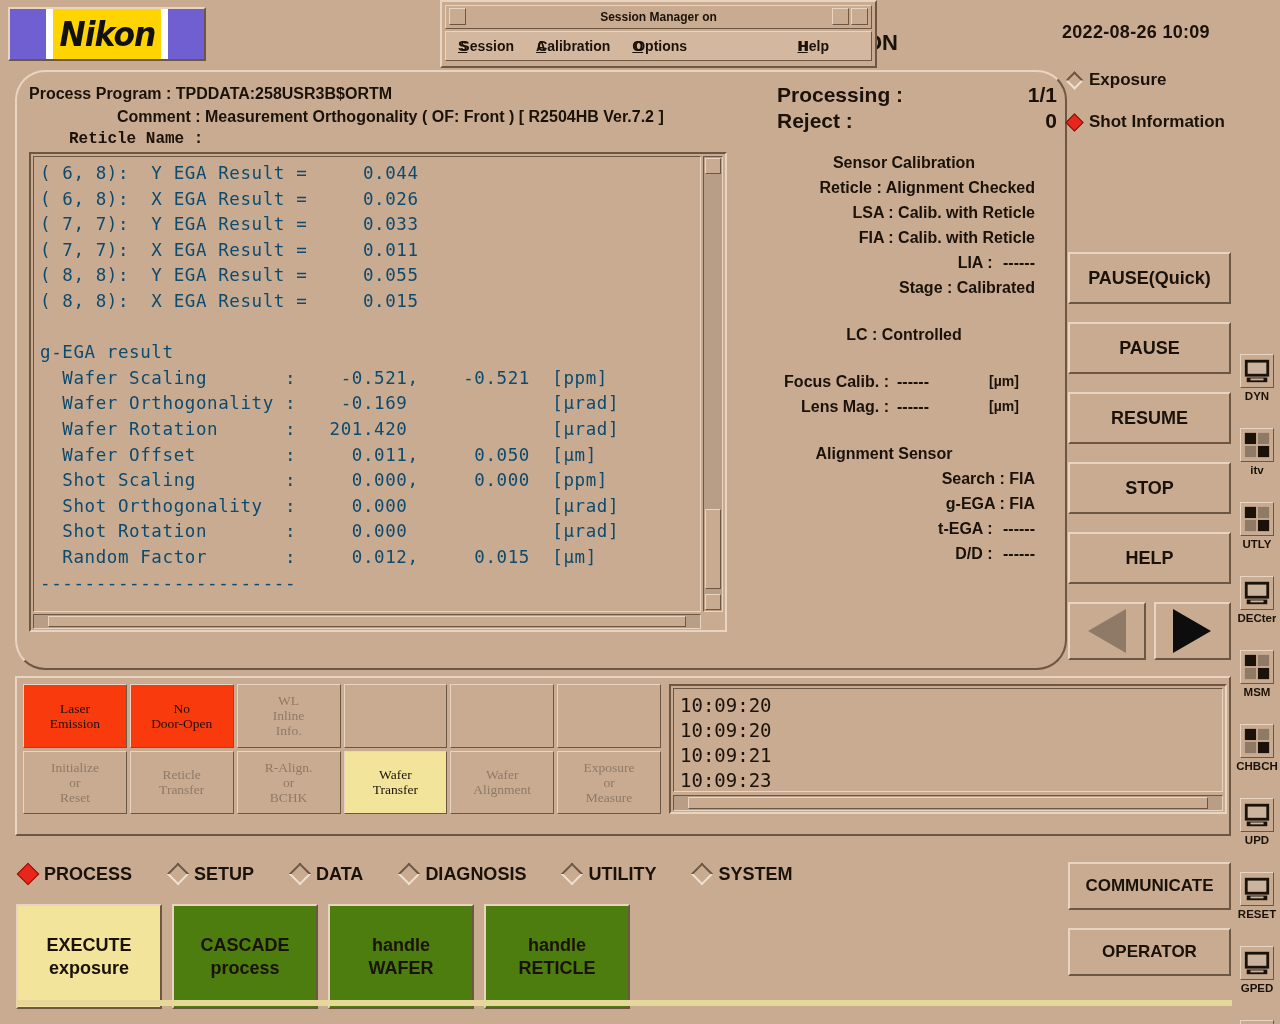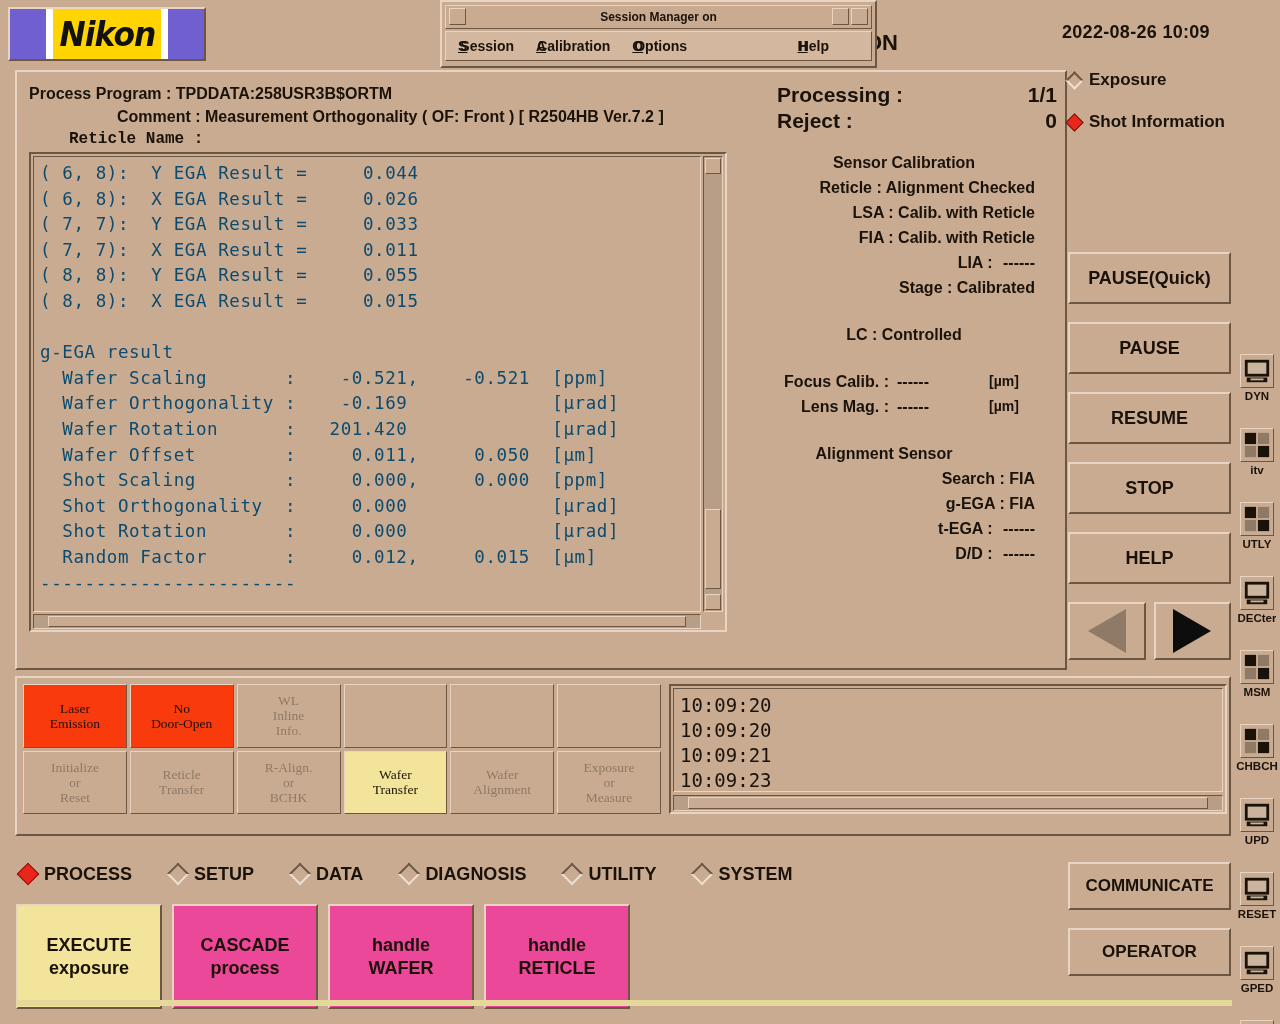--- a/index.html
+++ b/index.html
@@ -102,21 +102,21 @@
   }
   .sm-menu {
     font-size: 14px; font-weight: bold; color: #1a1208;
   }
   .sm-menu u { text-decoration: underline; }
   #sm-help { position: absolute; right: 42px; }
 
   
   #main-frame {
     position: absolute; left: 15px; top: 70px; width: 1052px; height: 600px;
-    background: #c9ab92; box-sizing: border-box;
+    background: #c9ab92; box-sizing: border-box; border-radius: 30px;
   }
   #header-block {
     position: absolute; left: 10px; top: 10px; width: 740px; font-size: 16px;
     font-weight: bold; color: #1a1208; line-height: 23px;
   }
   #hdr-line1 { padding-left: 2px; }
   #hdr-line2 { padding-left: 90px; }
   #hdr-line3 { padding-left: 42px; font-family: Liberation Mono, monospace; }
 
   #proc-stats {
@@ -276,21 +276,21 @@
   .br-label { font-size: 18px; font-weight: bold; color: #1a1208; }
   .br-spacer { width: 38px; }
   .diamond.big { width: 16px; height: 16px; }
 
   
   #bottom-buttons {
     position: absolute; left: 16px; top: 904px; width: 620px; height: 105px;
     display: flex; gap: 10px;
   }
   .act-btn {
-    width: 146px; height: 105px; background: #ec4899; box-sizing: border-box;
+    width: 146px; height: 105px; background: #4d7c0f; box-sizing: border-box;
     display: flex; flex-direction: column; align-items: center; justify-content: center;
     font-size: 18px; font-weight: bold; color: #1a1208; line-height: 23px;
     text-align: center;
   }
   .act-btn.yellow { background: #f2e49a; }
 
   #bottom-right-buttons {
     position: absolute; left: 1068px; top: 862px; width: 163px;
   }
   .br-btn {

